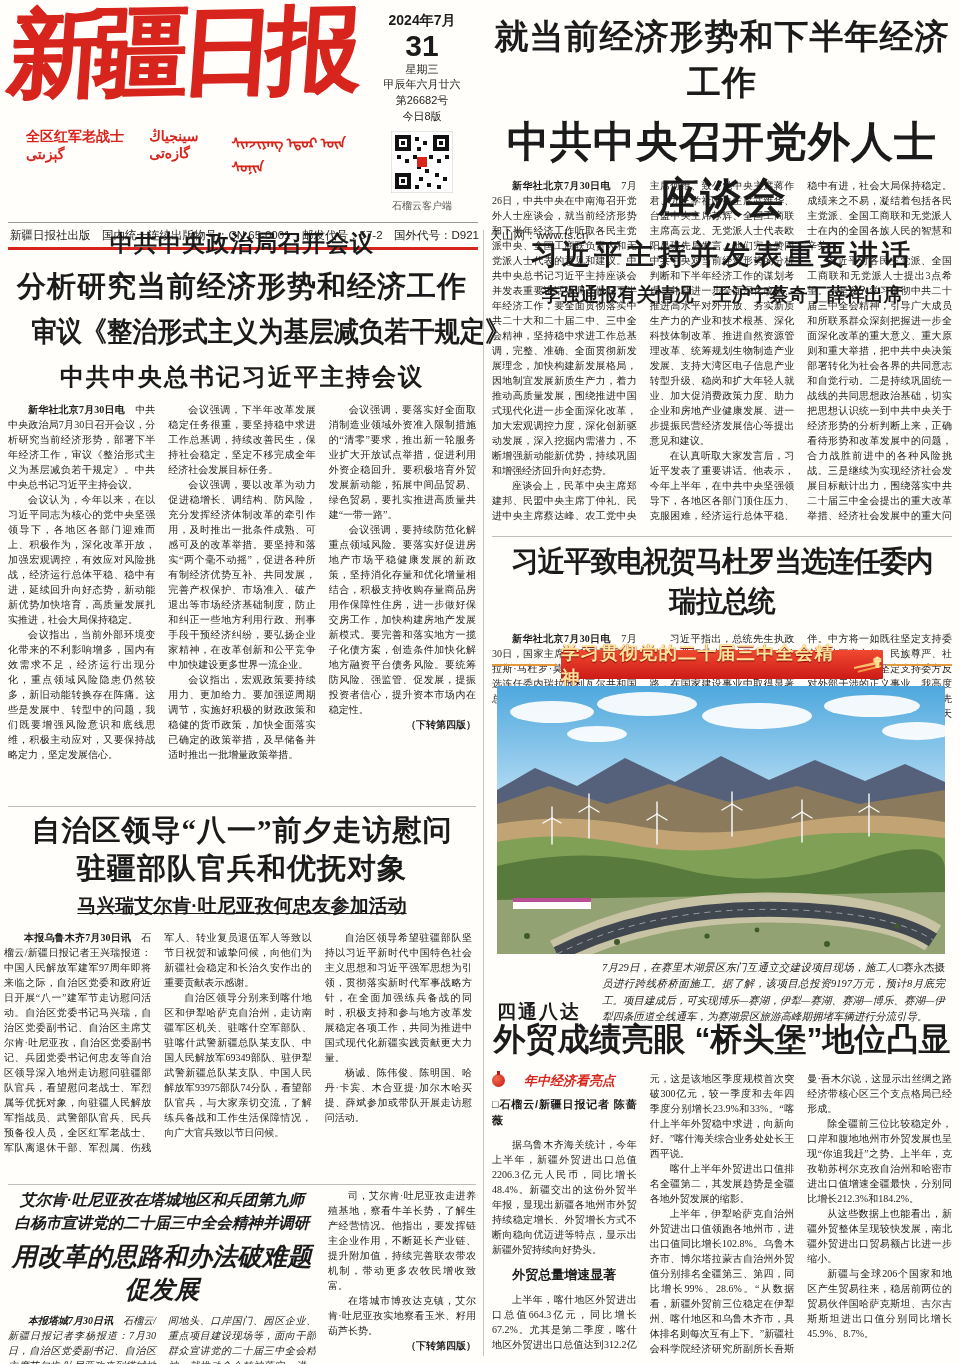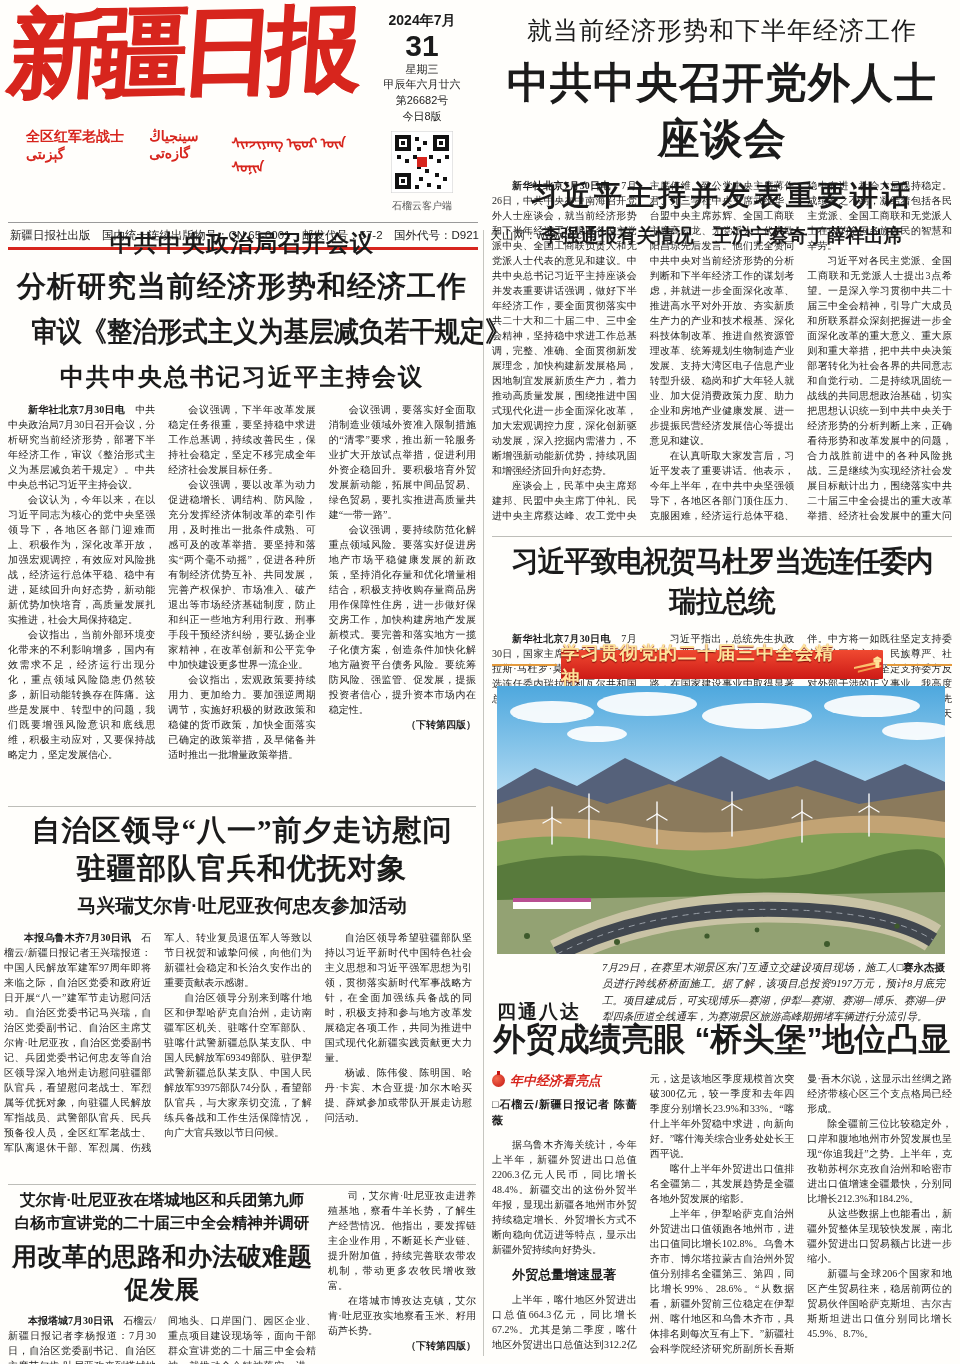--- a/index.html
+++ b/index.html
@@ -29,21 +29,21 @@
 
   
   .kicker{font-size:23px;font-weight:bold;text-align:center;letter-spacing:1px;
      font-family:"Liberation Sans","DejaVu Sans",sans-serif;}
   .turn{text-align:right !important;font-weight:bold;text-indent:0 !important;}
   .rule-h{background:#bdbdb8;height:1px;}
   .rule-v{background:#c6c6c0;width:1px;}
 
   
   #lead-right-head{left:492px;top:14px;width:460px;text-align:center;}
-  .lr-kicker{font-size:25px;font-weight:normal;letter-spacing:1px;
+  .lr-kicker{font-size:34px;font-weight:bold;letter-spacing:1px;
      font-family:"Liberation Sans","DejaVu Sans",sans-serif;}
   .lr-main{font-size:42px;font-weight:900;letter-spacing:1px;margin-top:8px;
      font-family:"Liberation Sans","DejaVu Sans",sans-serif;}
   .lr-deck{font-size:28px;font-weight:bold;letter-spacing:4px;margin-top:10px;
      font-family:"Liberation Serif","DejaVu Serif",serif;}
   .lr-sub{font-size:19px;font-weight:bold;margin-top:8px;
      font-family:"Liberation Sans","DejaVu Sans",sans-serif;}
 
   .colflow{column-count:3;column-gap:13px;text-align:justify;font-size:10px;line-height:1.5;
      color:#1c1c1c;overflow:hidden;}
@@ -65,28 +65,28 @@
   .banner-text{color:#ffe49a;font-weight:bold;font-size:18.5px;letter-spacing:1px;
      font-family:"Liberation Sans","DejaVu Sans",sans-serif;text-shadow:0 1px 1px #7e0b08;}
 
   
   #photo{left:497px;top:686px;width:448px;height:268px;overflow:hidden;background:#9db8c9;}
   
   #caption{left:497px;top:960px;width:448px;display:flex;gap:8px;align-items:flex-end;}
   .cap-label{width:88px;font-size:19px;font-weight:bold;letter-spacing:2px;padding-top:6px;white-space:nowrap;}
   .cap-div{width:1px;background:#999;}
   .cap-text{flex:1;font-size:10.5px;line-height:1.55;text-align:justify;font-style:italic;color:#222;}
-  .cap-credit{font-weight:bold;float:right;font-style:normal;}
+  .cap-credit{font-weight:normal;float:right;font-style:normal;}
 
   
   #trade{left:492px;top:1018px;width:460px;}
   .tr-head{font-size:32px;font-weight:900;text-align:center;letter-spacing:0;
      font-family:"Liberation Sans","DejaVu Sans",sans-serif;}
   #trade-body{margin-top:9px;height:288px;}
-  .tagline{display:flex;align-items:center;gap:5px;color:#d7251d;font-weight:bold;font-style:italic;
+  .tagline{display:flex;align-items:center;gap:19px;color:#d7251d;font-weight:bold;font-style:italic;
      font-size:13px;text-indent:0 !important;font-family:"Liberation Sans","DejaVu Sans",sans-serif;margin-bottom:5px !important;}
   .byline{font-size:11px;font-weight:bold;text-indent:0 !important;margin:2px 0 8px !important;
      font-family:"Liberation Sans","DejaVu Sans",sans-serif;}
   .subhead{font-size:13px;font-weight:bold;text-align:center;margin:8px 0;text-indent:0;
      font-family:"Liberation Sans","DejaVu Sans",sans-serif;}
 
   
   #polit-head{left:8px;top:228px;width:468px;text-align:center;}
   .pl-line1{font-size:29px;font-weight:900;letter-spacing:1px;margin-top:8px;
      font-family:"Liberation Sans","DejaVu Sans",sans-serif;}
@@ -94,26 +94,26 @@
      font-family:"Liberation Sans","DejaVu Sans",sans-serif;white-space:nowrap;}
   .pl-deck{font-size:24px;font-weight:bold;letter-spacing:2px;margin-top:10px;
      font-family:"Liberation Serif","DejaVu Serif",serif;}
   #polit-body{left:8px;top:402px;width:468px;height:398px;}
 
   
   #bayi-head{left:8px;top:812px;width:468px;text-align:center;}
   .by-line{font-size:29px;font-weight:900;line-height:1.3;letter-spacing:1px;
      font-family:"Liberation Serif","DejaVu Serif",serif;}
   .by-sub{font-size:19px;font-weight:bold;margin-top:6px;
-     font-family:"Liberation Sans","DejaVu Sans",sans-serif;}
+     font-family:"Liberation Sans","DejaVu Sans",sans-serif;text-decoration:underline;}
   #bayi-body{left:4px;top:930px;width:468px;height:248px;}
 
   
   #aierken{left:8px;top:1188px;width:468px;height:170px;display:flex;gap:12px;}
-  .ak-left{width:308px;}
+  .ak-left{width:308px;font-style:italic;}
   .ak-kicker{font-size:15.5px;font-weight:bold;text-align:center;line-height:1.5;
      font-family:"Liberation Sans","DejaVu Sans",sans-serif;}
   .ak-head{font-size:25px;font-weight:900;text-align:center;margin:5px 0 7px;
      font-family:"Liberation Sans","DejaVu Sans",sans-serif;}
   .ak-cols{column-count:2;column-gap:12px;text-align:justify;font-size:10px;line-height:1.5;height:84px;overflow:hidden;}
   .ak-cols p{margin:0;text-indent:2em;}
   .ak-right{flex:1;text-align:justify;font-size:10px;line-height:1.5;overflow:hidden;}
   .ak-right p{margin:0;text-indent:2em;}
 
   

